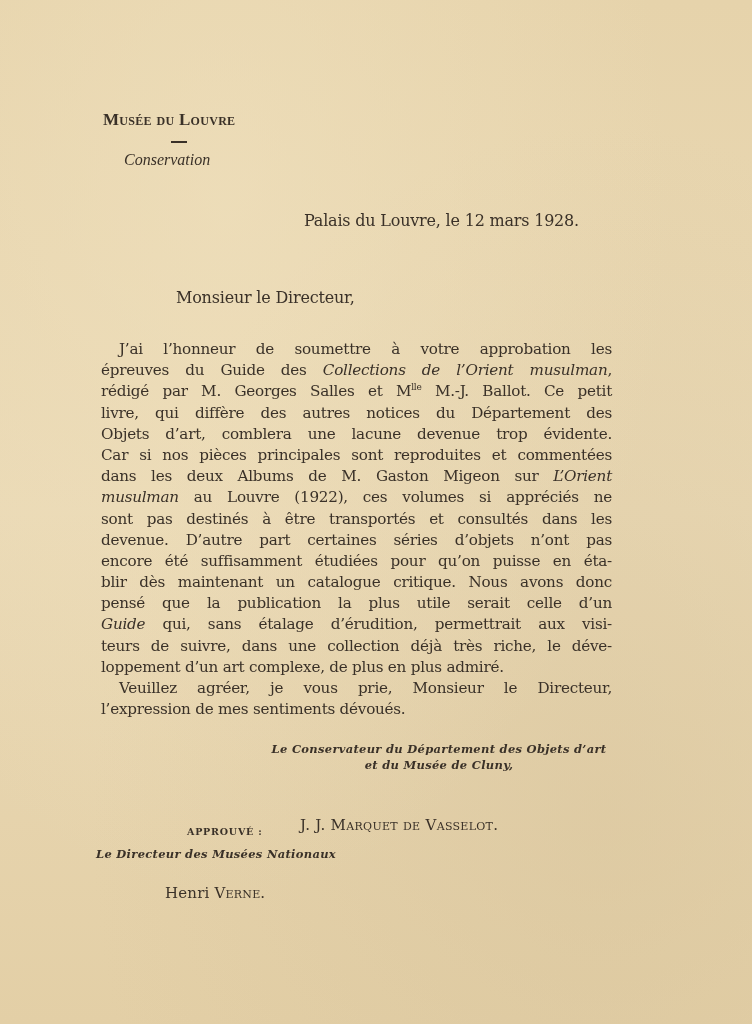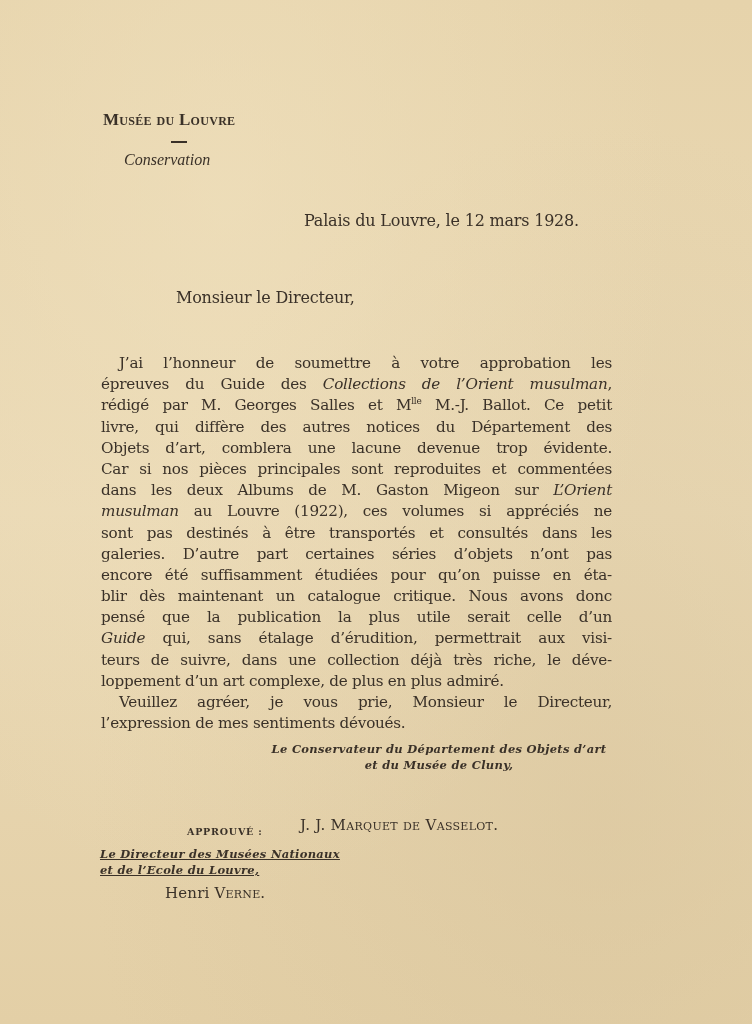--- a/index.html
+++ b/index.html
@@ -54,21 +54,21 @@
       margin-top: 16px;
     }
     .salutation {
       left: 176px; top: 288px;
       font-size: 16px;
       font-family: "DejaVu Serif", serif;
       letter-spacing: -0.2px;
     }
     .body-text {
       position: absolute;
-      left: 101px; top: 353px;
+      left: 101px; top: 339px;
       width: 511px;
       font-size: 15.2px;
       line-height: 21.2px;
       font-family: "DejaVu Serif", serif;
       letter-spacing: -0.25px;
     }
     .line {
       display: block;
       text-align: justify;
       text-align-last: justify;
@@ -100,31 +100,30 @@
     }
     .sc { font-variant: small-caps; }
     .approved {
       left: 187px; top: 826px;
       font-size: 9.5px;
       font-weight: bold;
       letter-spacing: 0.8px;
       font-family: "DejaVu Serif", serif;
     }
     .dir-title {
-      left: 100px; top: 846px;
+      left: 88px; top: 846px;
       width: 256px;
-      text-align: left;
+      text-align: center;
       font-style: italic;
       font-weight: bold;
       font-size: 11.5px;
       line-height: 16px;
       font-family: "DejaVu Serif", serif;
       letter-spacing: 0.3px;
       white-space: normal;
-      text-decoration: underline;
     }
     .dir-name {
       left: 165px; top: 884px;
       font-size: 15px;
       font-family: "DejaVu Serif", serif;
       letter-spacing: 0.2px;
     }
   </style>
 </head>
 <body>
@@ -142,37 +141,36 @@
   <div class="body-text">
     <span class="line indent"><span>J’ai l’honneur de soumettre à votre approbation les</span></span>
     <span class="line"><span>épreuves du Guide des </span><span class="it">Collections de l’Orient musulman</span><span>,</span></span>
     <span class="line"><span>rédigé par M. Georges Salles et M</span><sup>lle</sup><span> M.-J. Ballot. Ce petit</span></span>
     <span class="line"><span>livre, qui diffère des autres notices du Département des</span></span>
     <span class="line"><span>Objets d’art, comblera une lacune devenue trop évidente.</span></span>
     <span class="line"><span>Car si nos pièces principales sont reproduites et commentées</span></span>
     <span class="line"><span>dans les deux Albums de M. Gaston Migeon sur </span><span class="it">L’Orient</span></span>
     <span class="line"><span class="it">musulman</span><span> au Louvre (1922), ces volumes si appréciés ne</span></span>
     <span class="line"><span>sont pas destinés à être transportés et consultés dans les</span></span>
-    <span class="line"><span>galeries. D’autre part certaines séries d’objets n’ont pas</span></span>
+    <span class="line"><span>devenue. D’autre part certaines séries d’objets n’ont pas</span></span>
     <span class="line"><span>encore été suffisamment étudiées pour qu’on puisse en éta-</span></span>
     <span class="line"><span>blir dès maintenant un catalogue critique. Nous avons donc</span></span>
     <span class="line"><span>pensé que la publication la plus utile serait celle d’un</span></span>
     <span class="line"><span class="it">Guide</span><span> qui, sans étalage d’érudition, permettrait aux visi-</span></span>
     <span class="line"><span>teurs de suivre, dans une collection déjà très riche, le déve-</span></span>
     <span class="line last"><span>loppement d’un art complexe, de plus en plus admiré.</span></span>
     <span class="line indent"><span>Veuillez agréer, je vous prie, Monsieur le Directeur,</span></span>
     <span class="line last"><span>l’expression de mes sentiments dévoués.</span></span>
   </div>
 
   <div class="abs sig-title">
     <div>Le Conservateur du Département des Objets d’art</div>
     <div>et du Musée de Cluny,</div>
   </div>
   <div class="abs sig-name"><span>J. J. </span><span class="sc">Marquet de Vasselot.</span></div>
 
   <div class="abs approved">APPROUVÉ :</div>
   <div class="abs dir-title">
     <div>Le Directeur des Musées Nationaux</div>
-    <div>et de l’Ecole du Louvre,</div>
   </div>
   <div class="abs dir-name"><span>Henri </span><span class="sc">Verne.</span></div>
 
 </div>
 
 </body></html>

